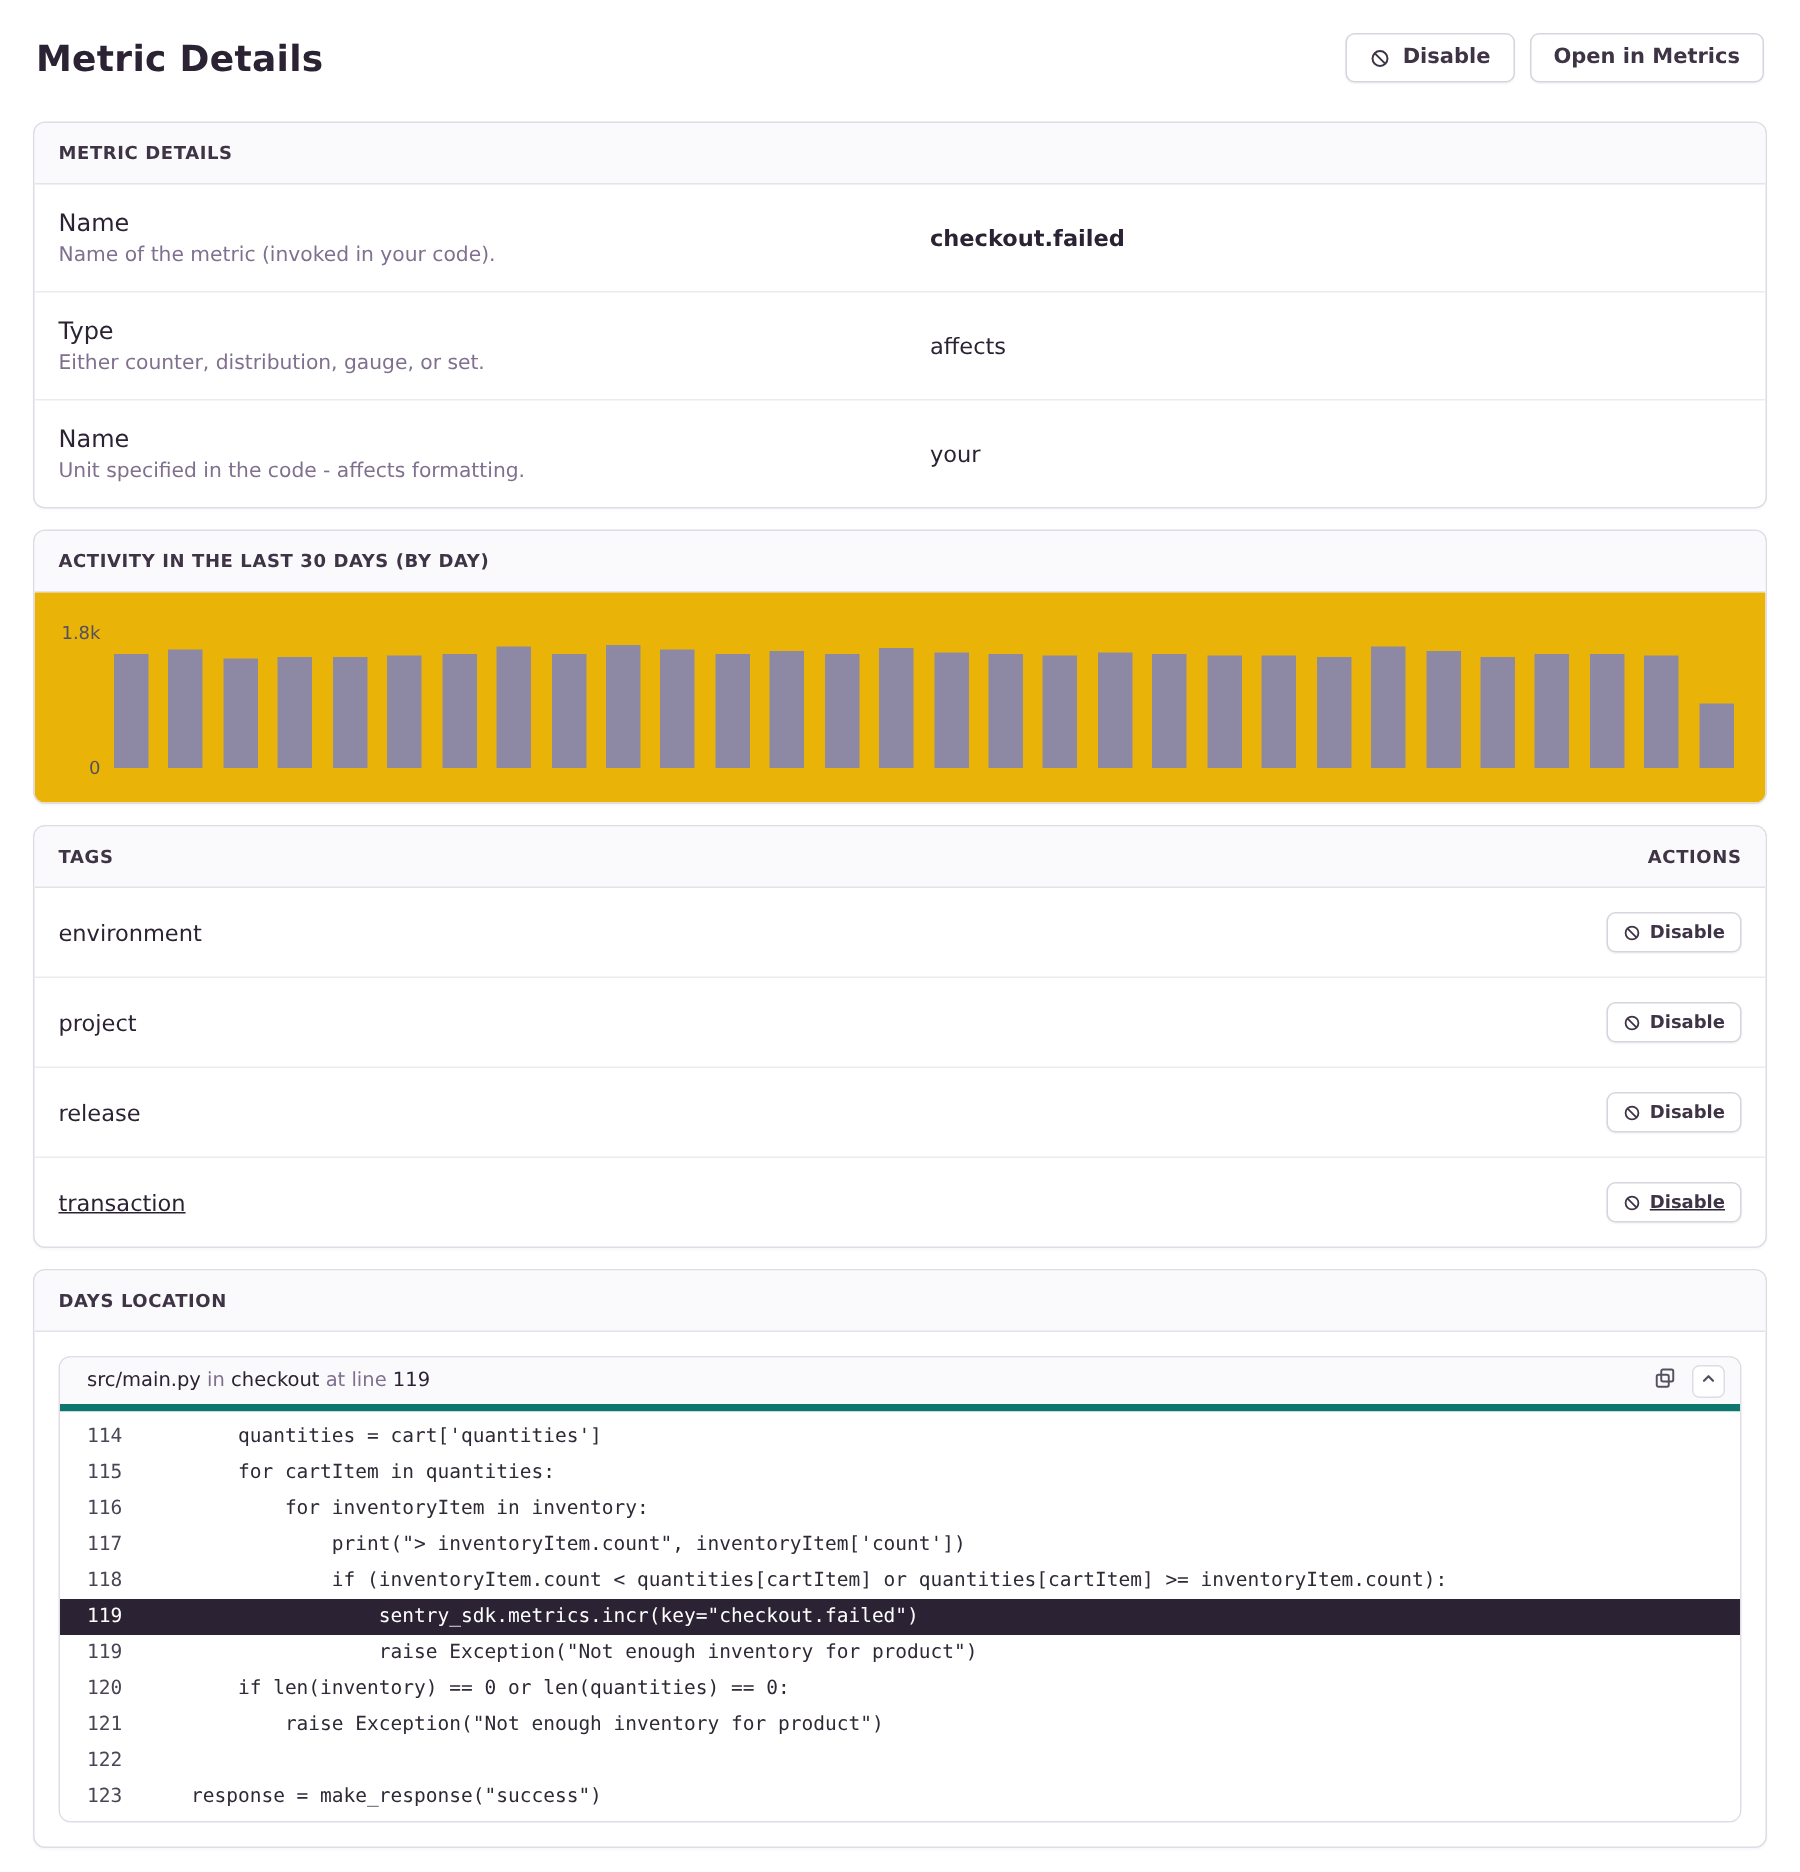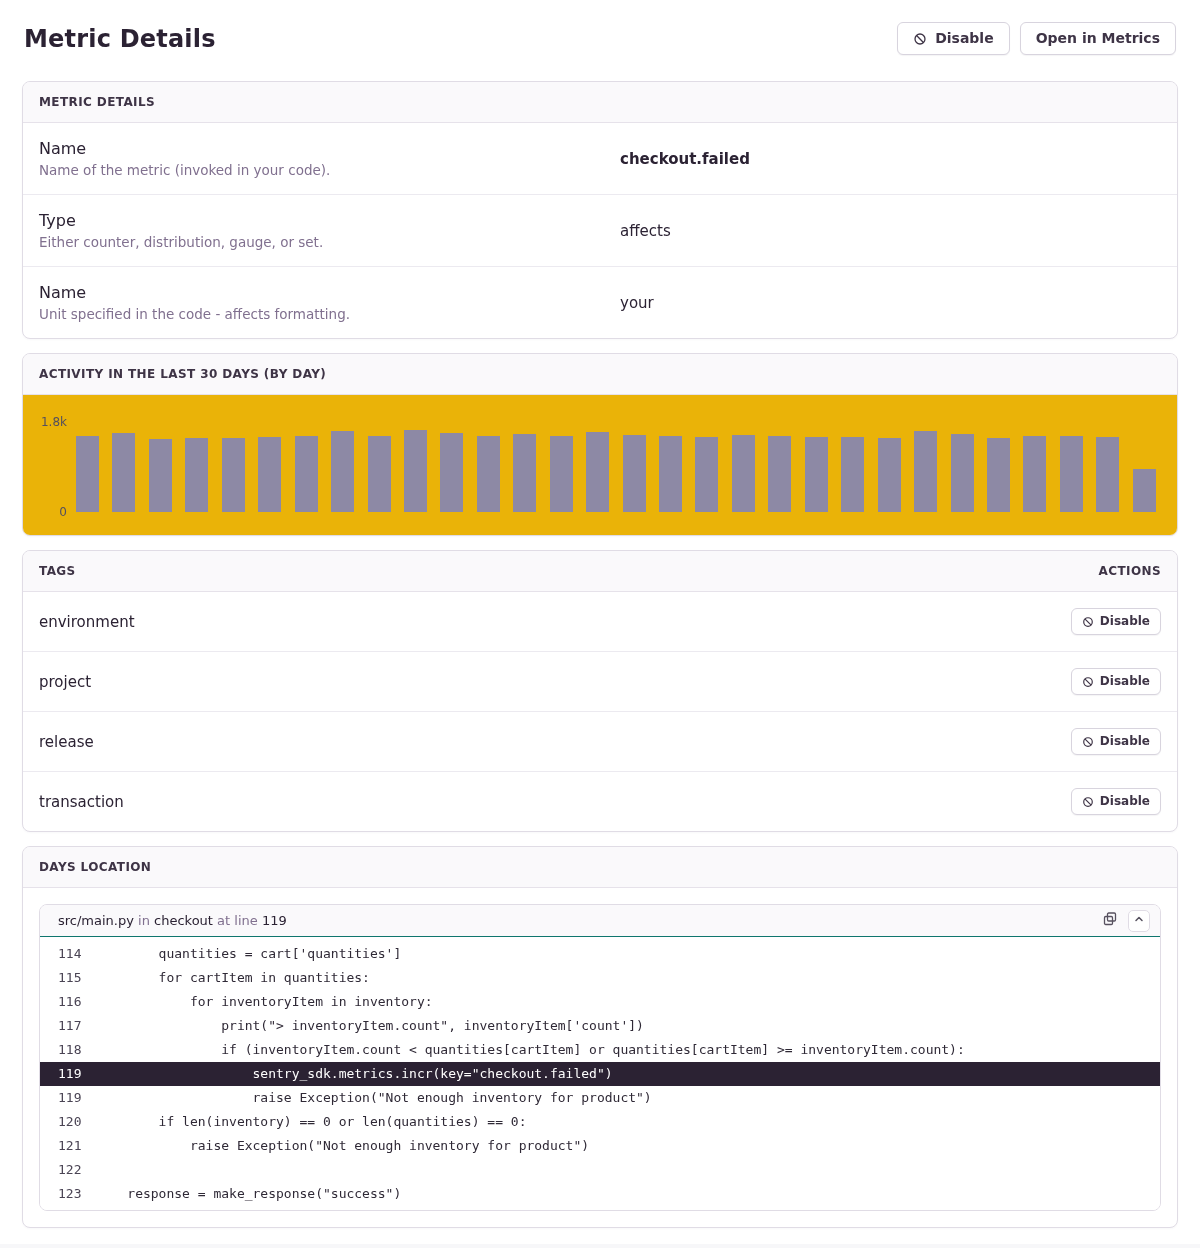--- a/index.html
+++ b/index.html
@@ -47,30 +47,30 @@
   
   .chart-body { position: relative; height: 140px; background: #eab308; }
   .ytick { position: absolute; left: 0; width: 44px; text-align: right; font-size: 12px; color: #55505e; }
   .ytick-top { top: 27px; transform: translateY(-50%); }
   .ytick-bottom { top: 117px; transform: translateY(-50%); }
   .bars { position: absolute; left: 53px; right: 21px; top: 27px; bottom: 23px; display: flex; justify-content: space-between; align-items: flex-end; }
   .bar { width: 23px; background: #8d89a5; }
 
   
   .tag-row { display: flex; justify-content: space-between; align-items: center; padding: 16px; border-bottom: 1px solid #eceaf0; }
-  .tag-row:last-child { border-bottom: none; }
+  .tag-row:last-child { border-bottom: none; text-decoration: underline; }
   .tag-name { font-size: 15px; color: #2b2233; }
   .btn-small { padding: 4px 10px; font-size: 12px; gap: 6px; font-weight: 700; border-radius: 6px; }
 
   
   .panel-body { padding: 16px; }
   .code-frame { border: 1px solid #e0dce5; border-radius: 8px; overflow: hidden; }
   .code-header {
     display: flex; justify-content: space-between; align-items: center;
-    background: #faf9fb; border-bottom: 1px solid #0f766e;
+    background: #faf9fb; border-bottom: 5px solid #0f766e;
     padding: 4px 10px 4px 18px; font-size: 13px; min-height: 32px;
   }
   .code-path .gray { color: #80708f; }
   .code-path .dark { color: #2b2233; }
   .code-actions { display: flex; align-items: center; gap: 8px; }
   .icon-btn { background: transparent; border: none; padding: 2px; margin: 0; cursor: pointer; display: flex; align-items: center; }
   .collapse-btn { width: 22px; height: 22px; border: 1px solid #e0dce5; border-radius: 5px; background: #fff; justify-content: center; }
   .code-body {
     padding: 5px 0 4px; background: #fff;
     font-family: "DejaVu Sans Mono", "Liberation Mono", monospace;

